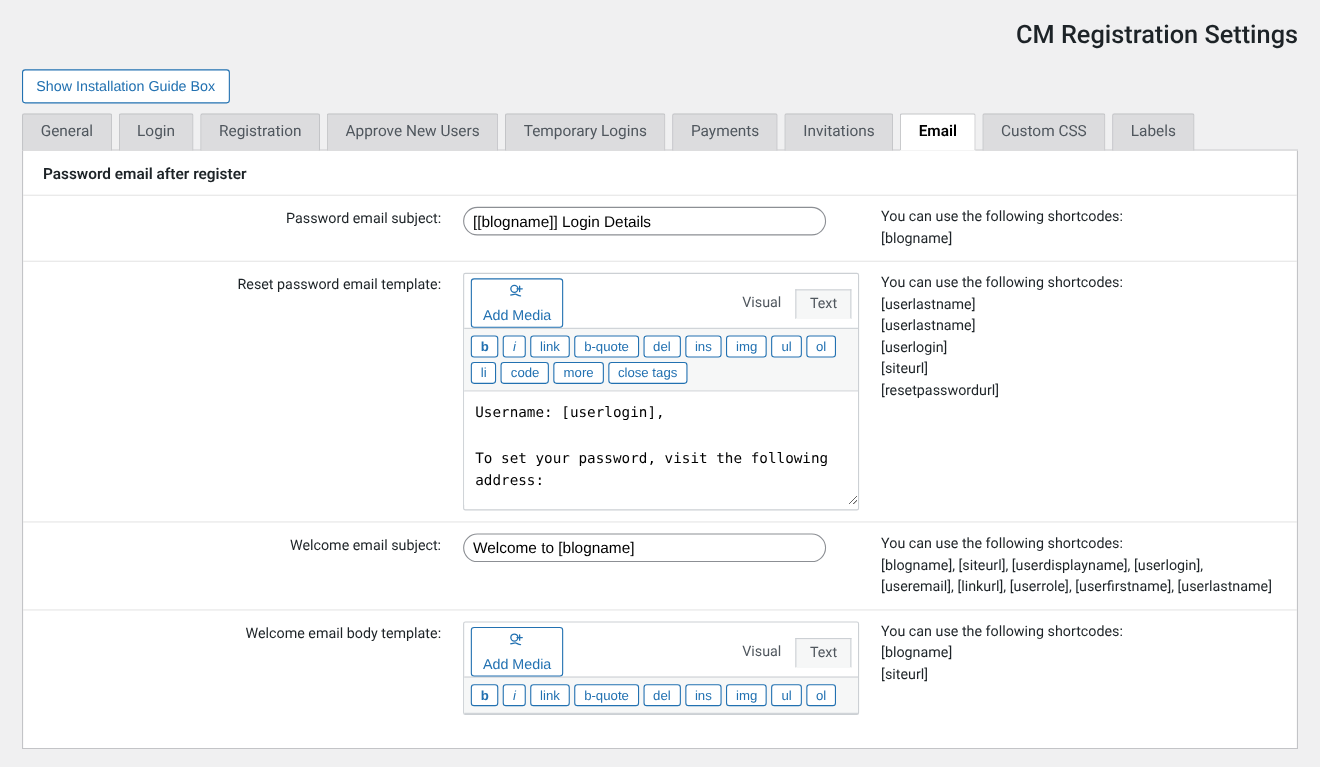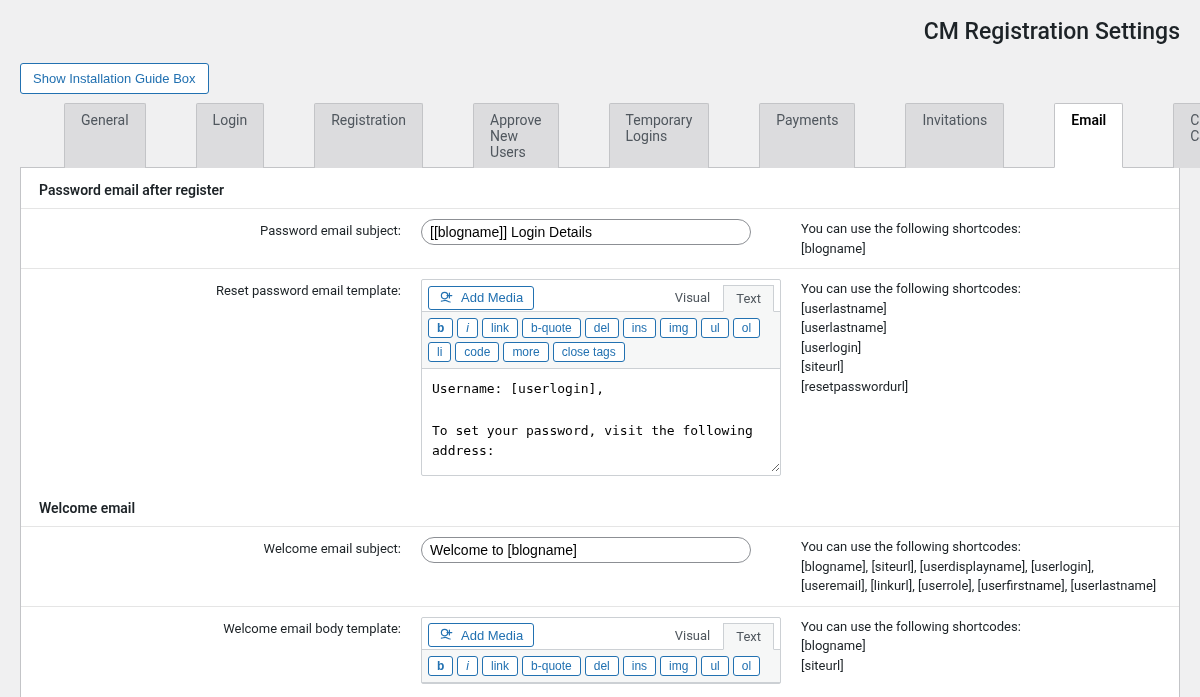--- a/index.html
+++ b/index.html
@@ -1,33 +1,33 @@
 <!DOCTYPE html>
 <html><head>
 <meta charset="utf-8">
 <style>
 * { box-sizing: border-box; margin: 0; padding: 0; }
 body { font-family: -apple-system, BlinkMacSystemFont, "Segoe UI", Roboto, sans-serif; font-size: 13px; color: #1d2327; background: #f0f0f1; }
 .wrap { padding: 10px 20px 0 20px; }
 h1 { font-size: 23px; font-weight: 500; margin: 8px 0 18px 0; text-align: right; }
 .install-guide { display: inline-block; background: #fff; border: 1px solid #2271b1; color: #2271b1; padding: 7px 12px; border-radius: 3px; font-size: 13px; cursor: pointer; margin-bottom: 8px; }
 .tabs { display: flex; gap: 6px; border-bottom: 1px solid #c3c4c7; }
-.tab { background: #dcdcde; border: 1px solid #c3c4c7; border-bottom: none; padding: 8px 16px; font-size: 14px; color: #50575e; cursor: pointer; border-radius: 2px 2px 0 0; position: relative; top: 1px; margin-left: 44px; }
+.tab { background: #dcdcde; border: 1px solid #c3c4c7; border-bottom: none; padding: 8px 16px; font-size: 14px; color: #50575e; cursor: pointer; border-radius: 2px 2px 0 0; position: relative; top: 1px; }
 .tab.active { background: #fff; color: #000; font-weight: 600; border-bottom: 1px solid #fff; }
 .panel { background: #fff; border: 1px solid #c3c4c7; border-top: none; padding: 0 0 20px 0; }
 .section-title { font-size: 14px; font-weight: 600; padding: 14px 18px 10px 18px; }
 .row { display: flex; align-items: flex-start; padding: 10px 0; border-top: 1px solid #e5e5e5; min-height: 40px; }
 .row-label { width: 400px; text-align: right; padding-right: 20px; padding-top: 4px; font-size: 13px; color: #1d2327; }
 .row-field { width: 380px; padding-right: 20px; }
 .row-help { flex: 1; font-size: 13px; color: #1d2327; padding-right: 18px; line-height: 1.5; }
 .row-help .sc { display: block; }
 input[type=text] { width: 330px; padding: 4px 8px; border: 1px solid #8c8f94; border-radius: 13px; font-size: 14px; background: #fff; }
 .editor { border: 1px solid #ccd0d4; border-radius: 2px; width: 360px; }
 .editor-top { display: flex; align-items: center; padding: 4px 6px 0 6px; }
-.add-media { display: inline-flex; align-items: center; gap: 6px; border: 1px solid #2271b1; color: #2271b1; background: #fff; padding: 3px 10px; border-radius: 3px; font-size: 13px; cursor: pointer; }
+.add-media { display: inline-flex; align-items: center; gap: 6px; border: 1px solid #2271b1; color: #2271b1; background: #fff; padding: 3px 10px; border-radius: 3px; font-size: 13px; cursor: pointer; flex-direction: column; }
 .add-media svg { width: 16px; height: 16px; }
 .spacer { flex: 1; }
 .ed-tab { padding: 5px 12px; font-size: 13px; color: #50575e; border: 1px solid transparent; cursor: pointer; }
 .ed-tab.active { background: #f6f7f7; border: 1px solid #ccd0d4; border-bottom-color: #f6f7f7; position: relative; top: 1px; }
 .quicktags { background: #f6f7f7; border-top: 1px solid #ccd0d4; border-bottom: 1px solid #ccd0d4; padding: 6px; display: flex; flex-wrap: wrap; gap: 4px; }
 .qt-btn { border: 1px solid #2271b1; color: #2271b1; background: #fff; border-radius: 3px; padding: 2px 8px; font-size: 12px; cursor: pointer; }
 .qt-btn b { font-weight: 700; }
 .qt-btn i { font-style: italic; }
 textarea.ed-body { width: 100%; border: none; resize: vertical; font-family: Menlo, Consolas, monospace; font-size: 13px; padding: 10px; line-height: 1.6; min-height: 70px; outline: none; }
 .radio-group { display: flex; gap: 28px; align-items: center; padding-top: 2px; }
@@ -105,21 +105,20 @@
 
 To set your password, visit the following address:</textarea>
         </div>
       </div>
       <div class="row-help">
         <span>You can use the following shortcodes:</span>
         <span id="pw-tpl-codes"><span class="sc">[userlastname]</span><span class="sc">[userlastname]</span><span class="sc">[userlogin]</span><span class="sc">[siteurl]</span><span class="sc">[resetpasswordurl]</span></span>
       </div>
     </div>
 
-    <div class="section-title">Welcome email</div>
 
 
     <div class="row">
       <div class="row-label">Welcome email subject:</div>
       <div class="row-field">
         <input type="text" value="Welcome to [blogname]" style="">
       </div>
       <div class="row-help">
         <span>You can use the following shortcodes:</span>
         <span class="sc">[blogname], [siteurl], [userdisplayname], [userlogin], [useremail], [linkurl], [userrole], [userfirstname], [userlastname]</span>

